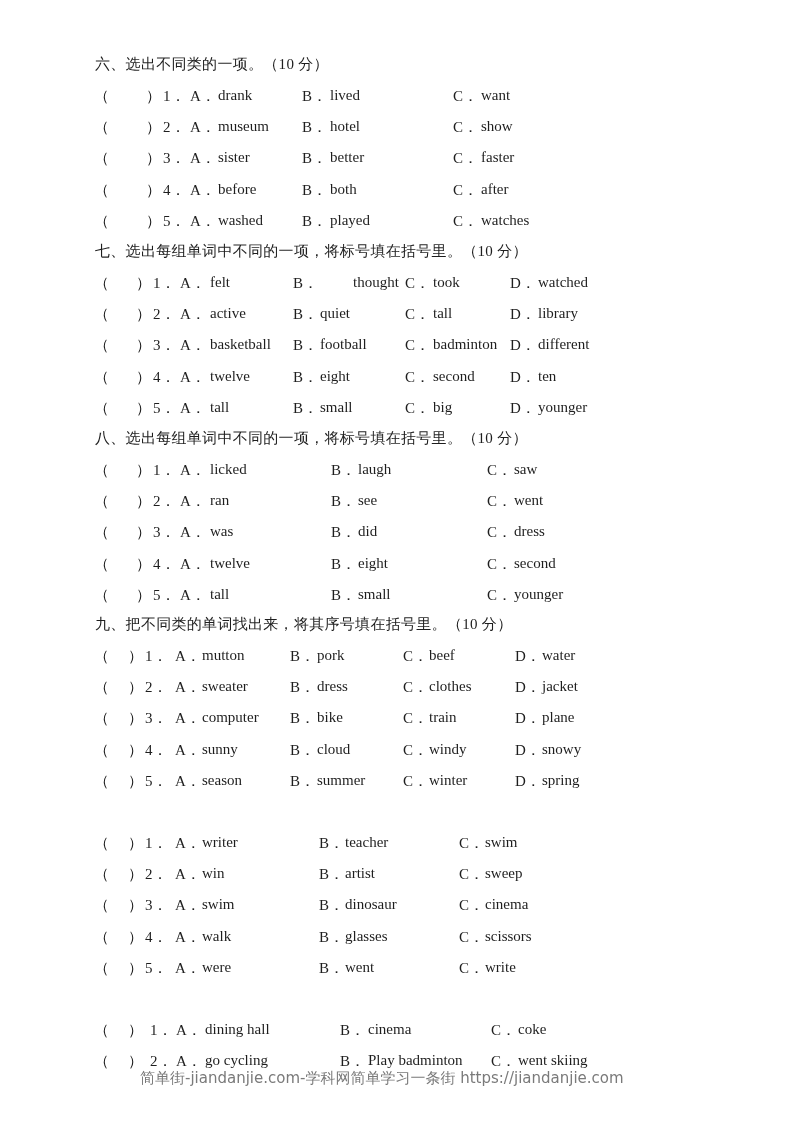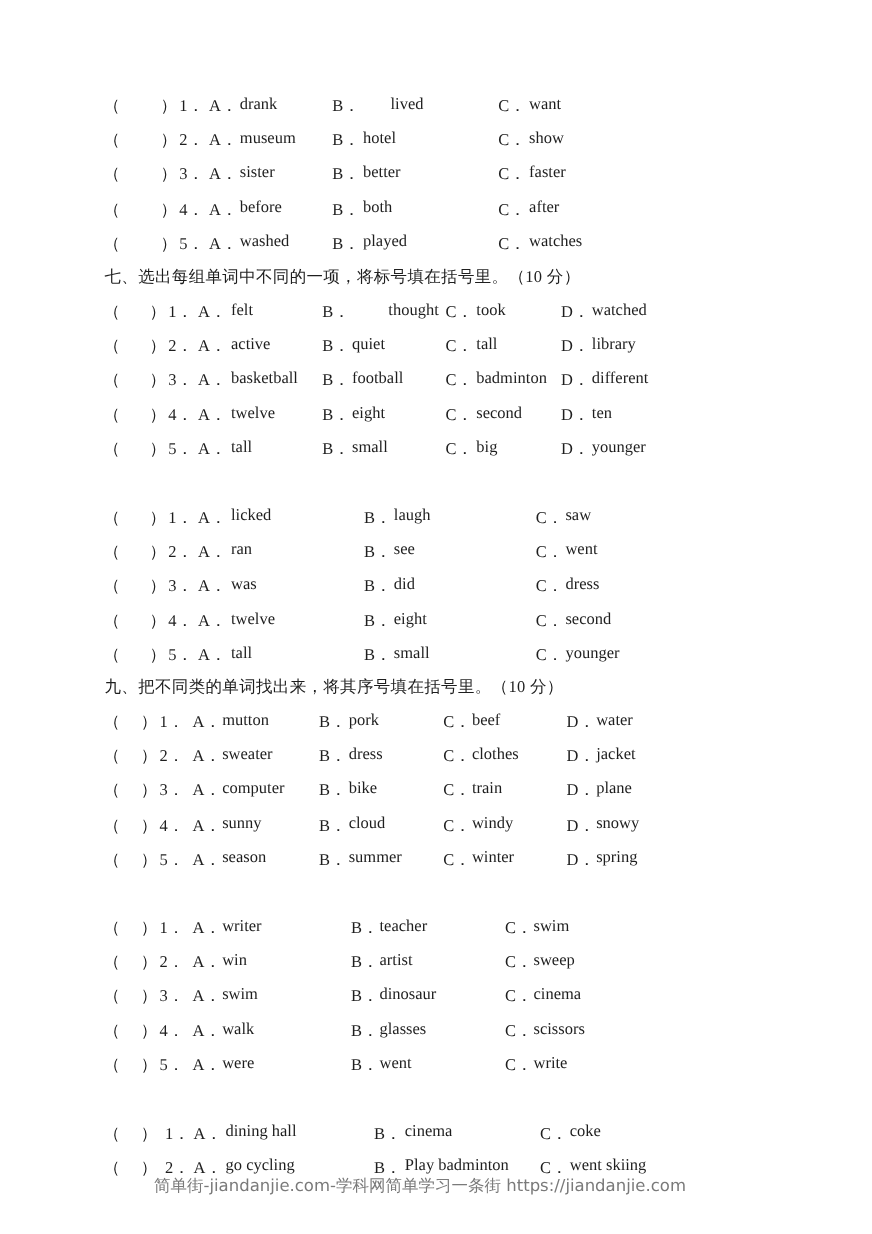--- a/index.html
+++ b/index.html
@@ -19,28 +19,29 @@
   .paren-r { }
   .watermark {
     position: absolute; left: 140px; top: 1069px; font-size: 15px;
     color: #7a7a7a; font-family: "DejaVu Sans", sans-serif; white-space: nowrap;
   }
 </style>
 </head>
 <body>
 
 <div class="page" id="page">
+    <div class="section-title" style="top: 55px;">六、选出不同类的一项。（10 分）</div>
     <div class="row" style="top: 87px; left: 0px; width: 793px;">
       <span class="paren-l" style="left: 94px;">（</span>
       <span class="paren-r" style="left: 146px;">）</span>
       <span class="num" style="left: 163px;">1．</span>
       <span class="opt-label" style="left: 190px;">A．</span>
       <span class="opt-word" style="left: 218px;">drank</span>
       <span class="opt-label" style="left: 302px;">B．</span>
-      <span class="opt-word" style="left: 330px; margin-left: 25px;">lived</span>
+      <span class="opt-word" style="left: 330px;">lived</span>
       <span class="opt-label" style="left: 453px;">C．</span>
       <span class="opt-word" style="left: 481px;">want</span>
     </div>
     <div class="row" style="top: 118.2px; left: 0px; width: 793px;">
       <span class="paren-l" style="left: 94px;">（</span>
       <span class="paren-r" style="left: 146px;">）</span>
       <span class="num" style="left: 163px;">2．</span>
       <span class="opt-label" style="left: 190px;">A．</span>
       <span class="opt-word" style="left: 218px;">museum</span>
       <span class="opt-label" style="left: 302px;">B．</span>
@@ -140,20 +141,21 @@
       <span class="num" style="left: 153px;">5．</span>
       <span class="opt-label" style="left: 180px;">A．</span>
       <span class="opt-word" style="left: 210px;">tall</span>
       <span class="opt-label" style="left: 293px;">B．</span>
       <span class="opt-word" style="left: 320px;">small</span>
       <span class="opt-label" style="left: 405px;">C．</span>
       <span class="opt-word" style="left: 433px;">big</span>
       <span class="opt-label" style="left: 510px;">D．</span>
       <span class="opt-word" style="left: 538px;">younger</span>
     </div>
+    <div class="section-title" style="top: 429px;">八、选出每组单词中不同的一项，将标号填在括号里。（10 分）</div>
     <div class="row" style="top: 461px; left: 0px; width: 793px;">
       <span class="paren-l" style="left: 94px;">（</span>
       <span class="paren-r" style="left: 136px;">）</span>
       <span class="num" style="left: 153px;">1．</span>
       <span class="opt-label" style="left: 180px;">A．</span>
       <span class="opt-word" style="left: 210px;">licked</span>
       <span class="opt-label" style="left: 331px;">B．</span>
       <span class="opt-word" style="left: 358px;">laugh</span>
       <span class="opt-label" style="left: 487px;">C．</span>
       <span class="opt-word" style="left: 514px;">saw</span>

